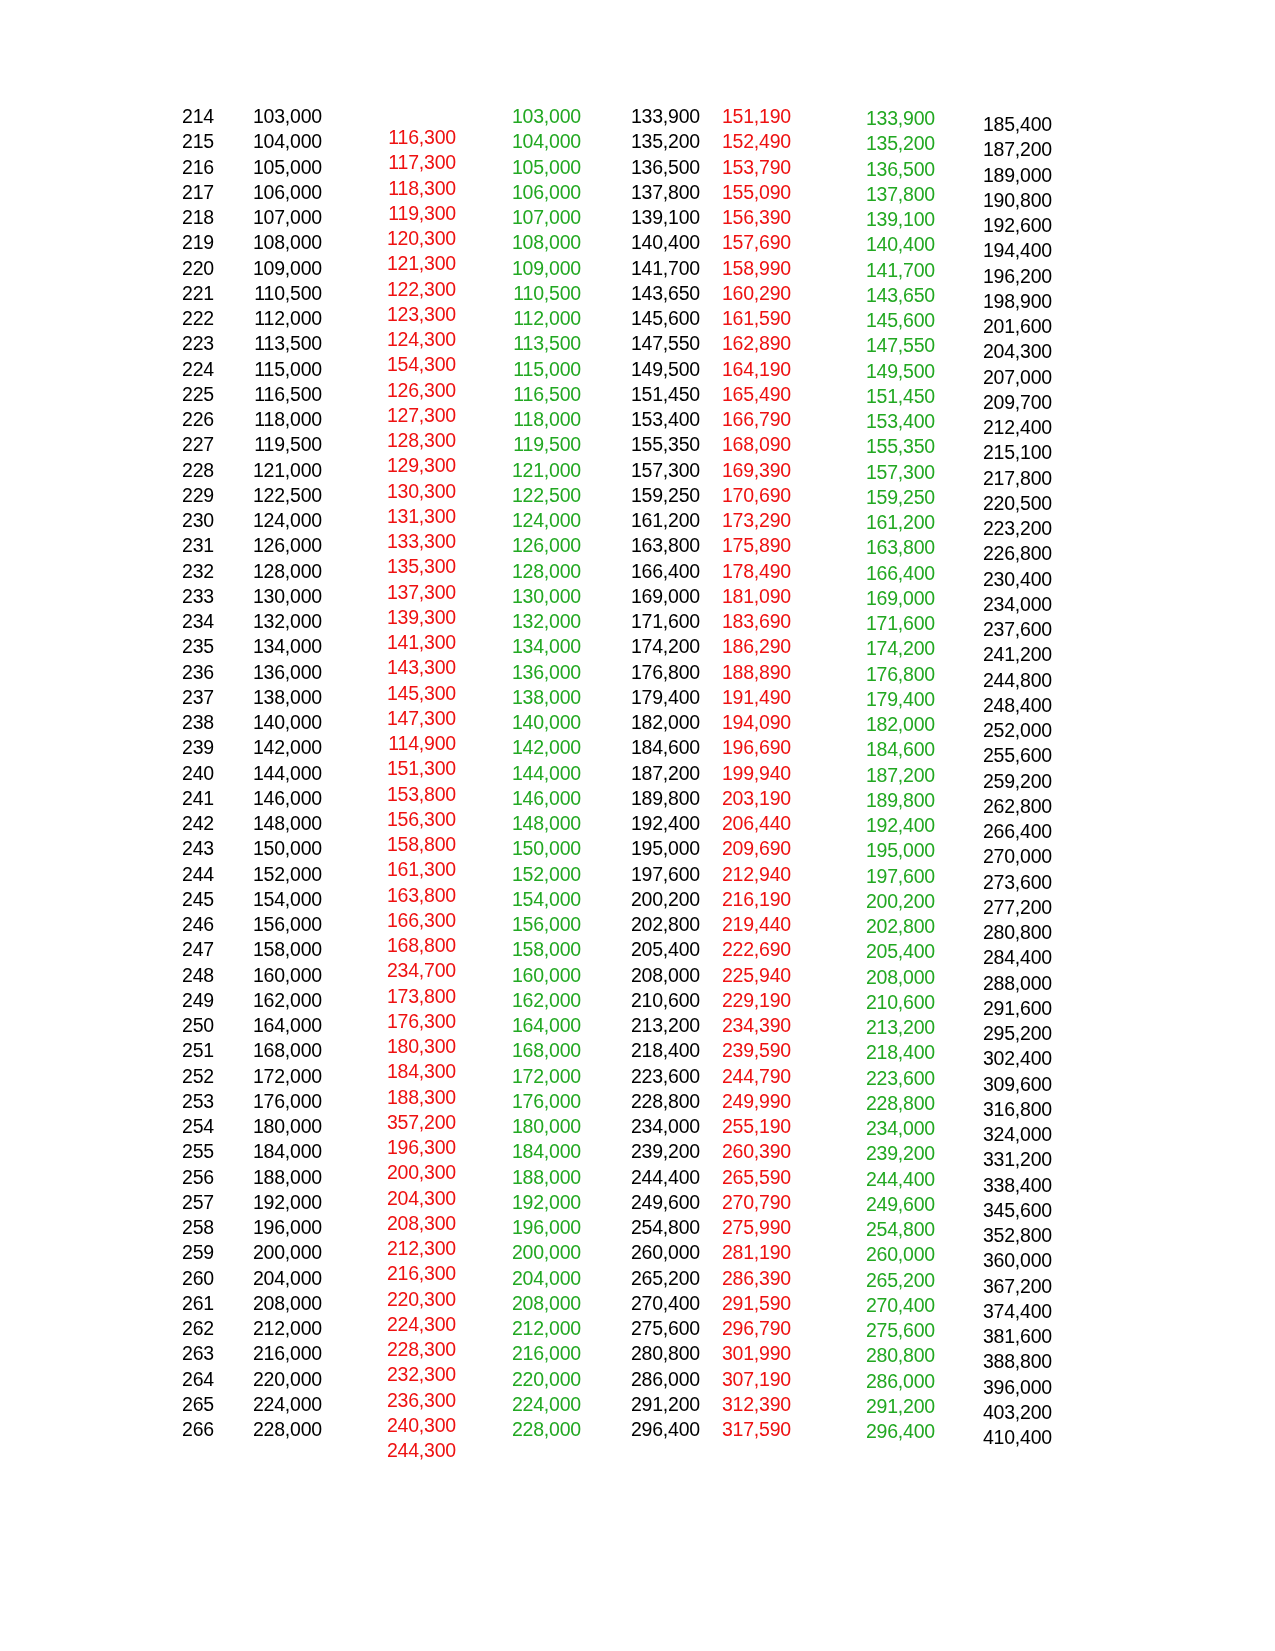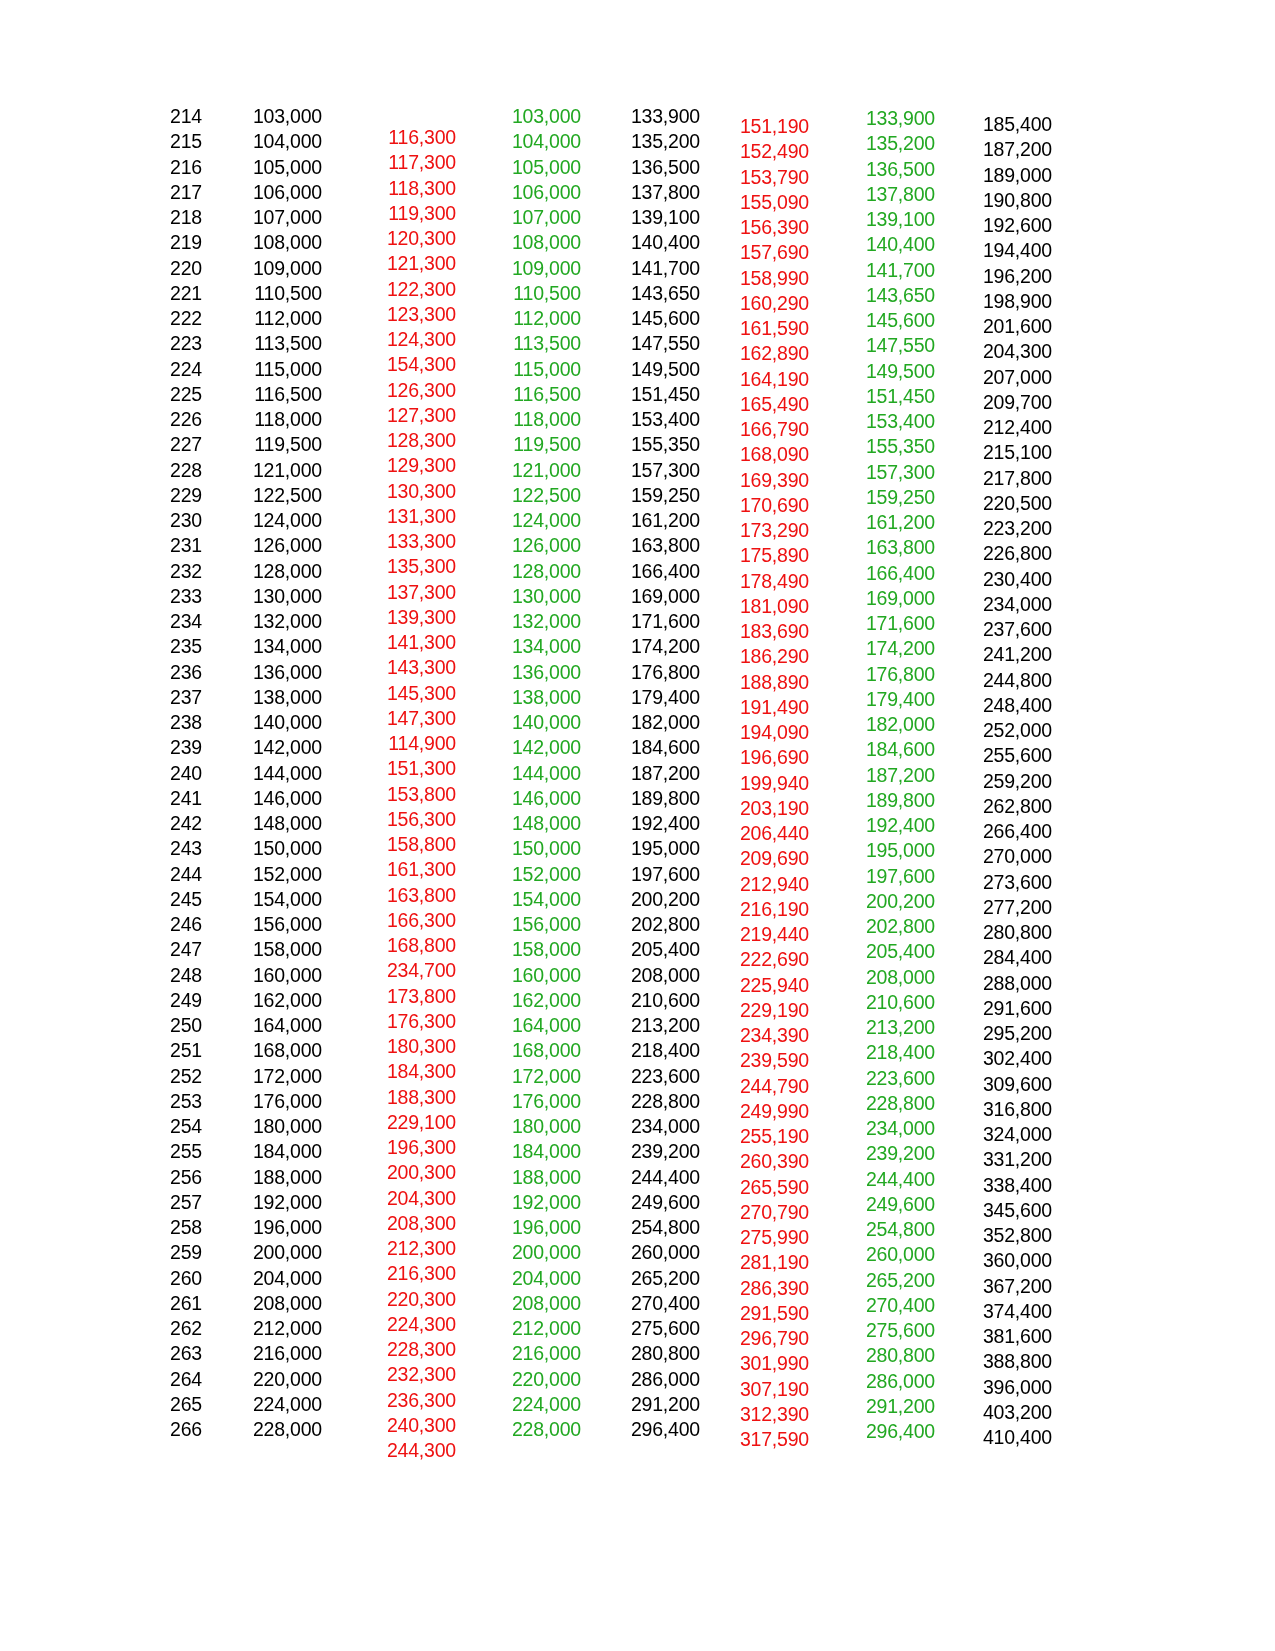--- a/index.html
+++ b/index.html
@@ -35,26 +35,26 @@
       font-size: 19.5px;
       line-height: 25px;
     }
     .cell {
       position: absolute;
       top: 0;
       white-space: nowrap;
       text-align: right;
       letter-spacing: -0.2px;
     }
-    .c0 { left: 158px; width: 44px; }
+    .c0 { left: 170px; width: 44px; }
     .c1 { left: 236px; width: 86px; }
     .c2 { left: 370px; width: 86px; margin-top: 21px; }
     .c3 { left: 495px; width: 86px; }
     .c4 { left: 614px; width: 86px; }
-    .c5 { left: 723px; width: 86px; margin-top: 10px; }
+    .c5 { left: 705px; width: 86px; }
     .c6 { left: 849px; width: 86px; top: 2px; }
     .c7 { left: 966px; width: 86px; margin-top: 8px; }
     .black { color: #000000; }
     .red { color: #ee1111; }
     .green { color: #22a822; }
   </style>
 </head>
 <body>
 
 <div class="page">
@@ -445,21 +445,21 @@
         <span class="cell c2 red">188,300</span>
         <span class="cell c3 green">172,000</span>
         <span class="cell c4 black">223,600</span>
         <span class="cell c5 red">244,790</span>
         <span class="cell c6 green">223,600</span>
         <span class="cell c7 black">309,600</span>
       </div>
       <div class="row">
         <span class="cell c0 black">253</span>
         <span class="cell c1 black">176,000</span>
-        <span class="cell c2 red">229,100</span>
+        <span class="cell c2 red">357,200</span>
         <span class="cell c3 green">176,000</span>
         <span class="cell c4 black">228,800</span>
         <span class="cell c5 red">249,990</span>
         <span class="cell c6 green">228,800</span>
         <span class="cell c7 black">316,800</span>
       </div>
       <div class="row">
         <span class="cell c0 black">254</span>
         <span class="cell c1 black">180,000</span>
         <span class="cell c2 red">196,300</span>

